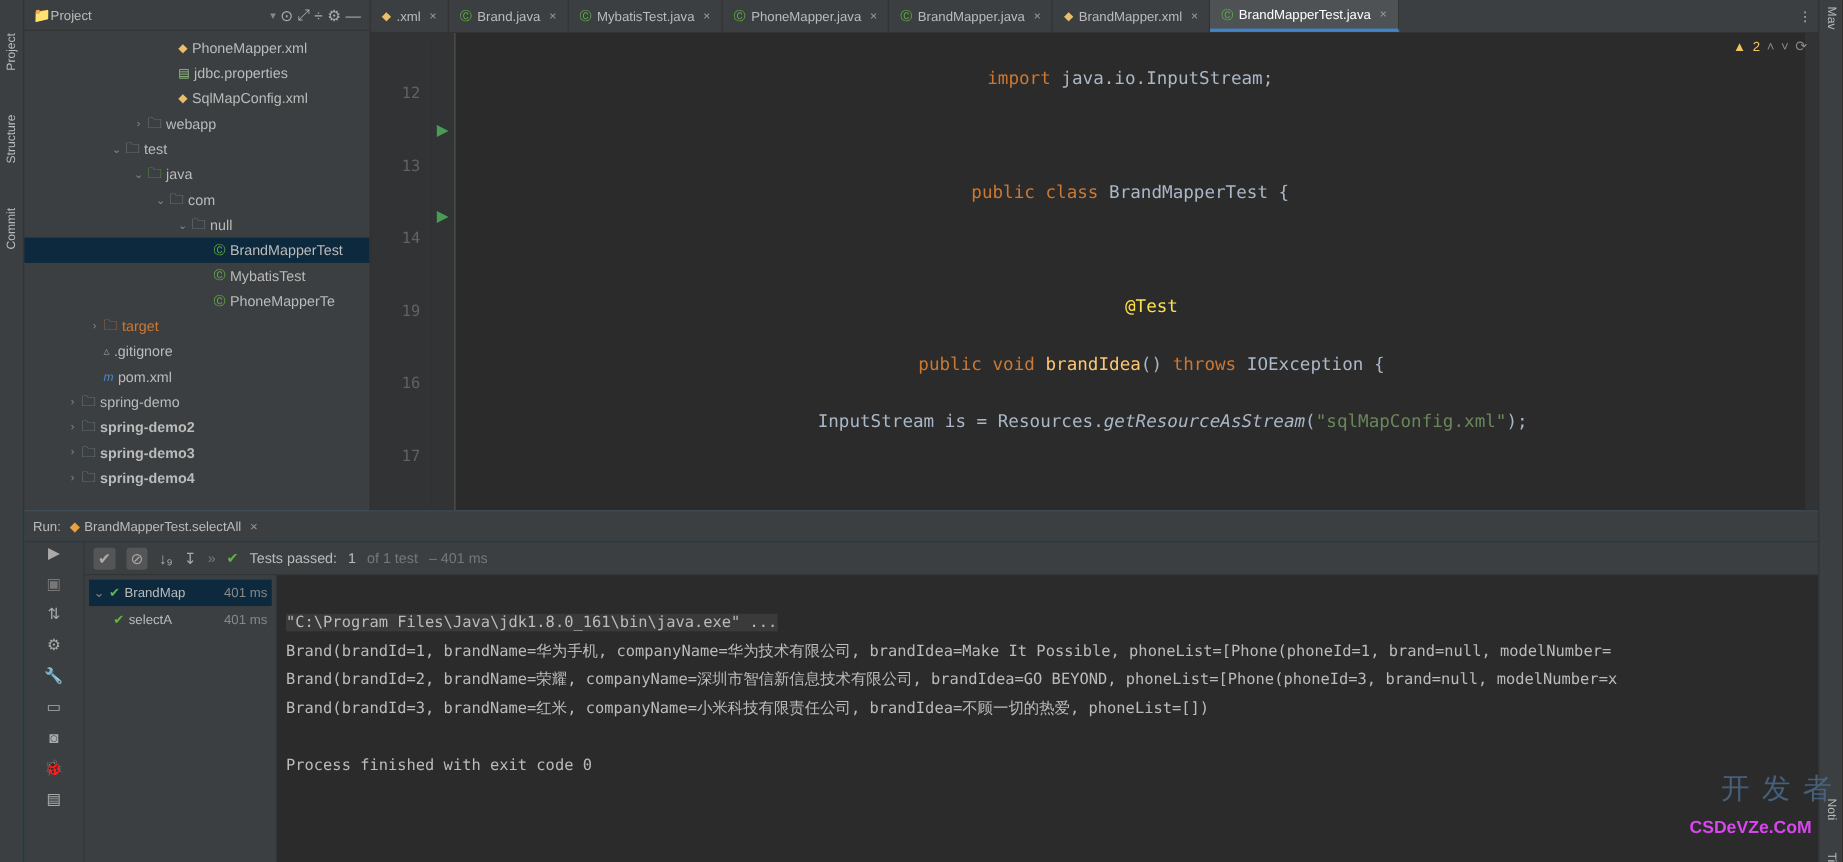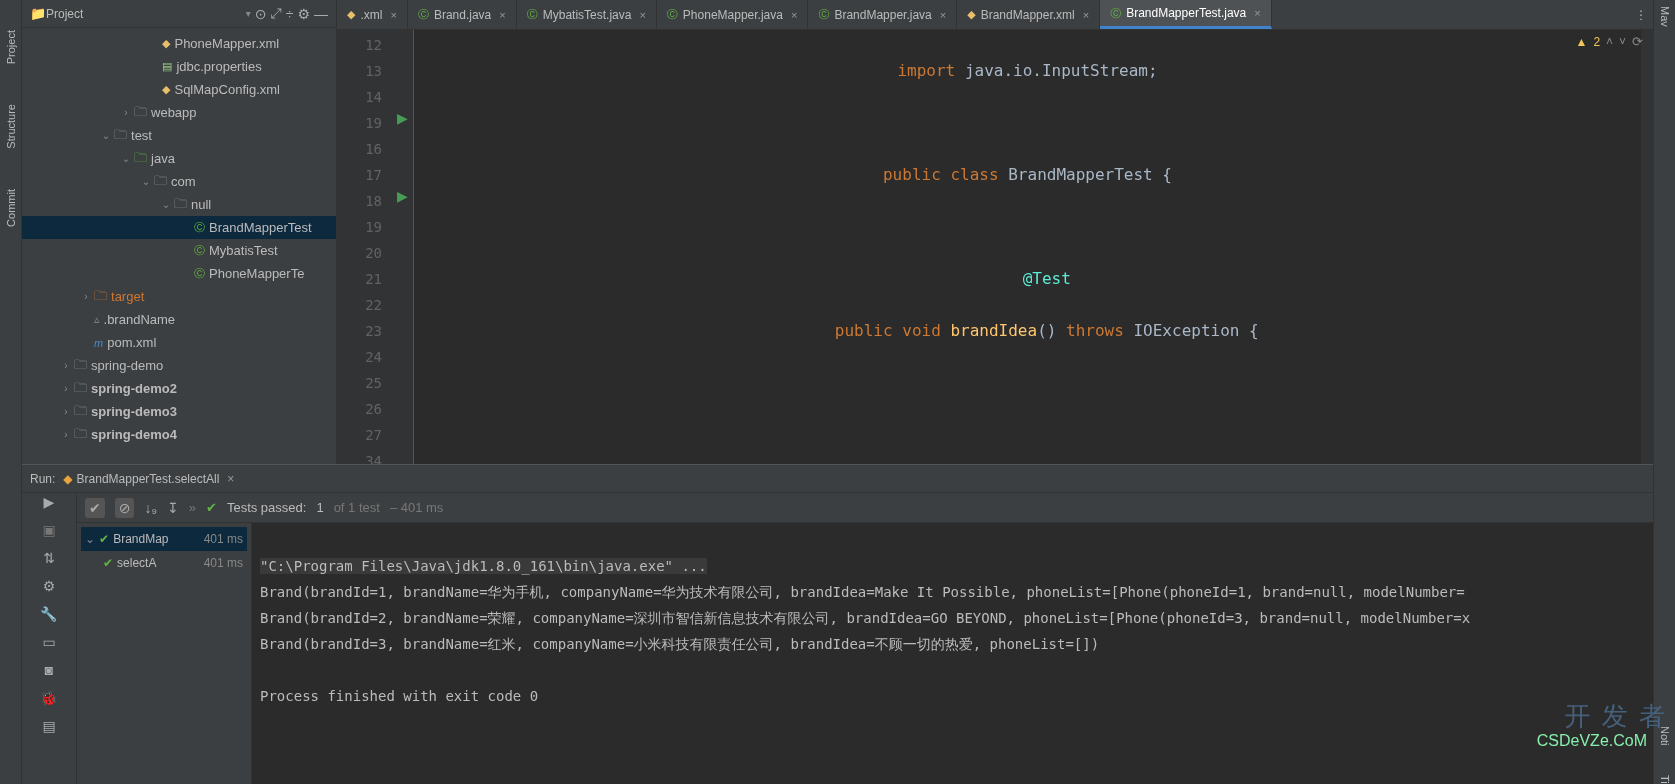--- a/index.html
+++ b/index.html
@@ -89,21 +89,21 @@
 .gutter {
   width: 55px;
   background: #313335;
   text-align: right;
   padding: 2px 10px 2px 0;
   color: #606366;
   font-family: "Consolas", monospace;
   font-size: 14px;
   line-height: 26px;
 }
-.gutter .ln { height: 26px; }
+.gutter .ln { height: 26px; margin-top: 40px; }
 .gutter-extra {
   width: 22px;
   background: #313335;
   border-right: 1px solid #555;
   padding-top: 2px;
 }
 .gutter-extra .mark { height: 26px; text-align: center; color: #499c54; font-size: 14px; }
 .code {
   flex: 1;
   padding: 2px 8px;
@@ -111,21 +111,21 @@
   font-size: 16px;
   line-height: 26px;
   color: #a9b7c6;
   white-space: pre;
   overflow: hidden;
   text-align: center;
 }
 .code .line { height: 26px; }
 .kw { color: #cc7832; }
 .str { color: #6a8759; }
-.ann { color: #5eead4; }
+.ann { color: #fde047; }
 .mtd { font-style: italic; color: #a9b7c6; }
 .inspect { position: absolute; top: 4px; right: 10px; color: #f2c55c; font-size: 12px; display: flex; align-items: center; gap: 6px; }
 .inspect .chev { color: #888; cursor: pointer; }
 .bottom-panel {
   height: 320px;
   background: #0c4a6e;
   border-top: 1px solid #555;
   display: flex;
   flex-direction: column;
 }
@@ -202,24 +202,25 @@
   bottom: 50px;
   font-size: 26px;
   color: #4a6a8a;
   font-family: "Microsoft YaHei", sans-serif;
   opacity: 0.85;
   letter-spacing: 2px;
 }
 .watermark2 {
   position: absolute;
   right: 28px;
-  bottom: 34px;
+  bottom: 22px;
   font-size: 16px;
-  color: #86efac;
+  color: #d946ef;
   font-family: "Arial", sans-serif;
+  font-weight: bold;
 }
 .icon { display: inline-flex; width: 16px; height: 16px; align-items: center; justify-content: center; }
 .green-check { color: #62b543; }
 .orange-play { color: #499c54; }
 .btn-icon { color: #aaa; cursor: pointer; font-size: 14px; }
 .test-pass-label { color: #bbbbbb; }
 .test-pass-count { color: #bbbbbb; }
 .test-pass-dim { color: #777; }
 </style>
 </head>
@@ -298,21 +299,21 @@
               <span class="file-icon java-icon">Ⓒ</span>
               <span>PhoneMapperTe</span>
             </div>
           <div class="node" style="padding-left:56px">
               <span class="arrow">›</span>
               <span class="folder-icon excluded">🗀</span>
               <span class="excluded">target</span>
             </div>
           <div class="node" style="padding-left:72px">
               <span class="file-icon" style="color:#888">▵</span>
-              <span>.brandName</span>
+              <span>.gitignore</span>
             </div>
           <div class="node" style="padding-left:72px">
               <span class="file-icon" style="color:#4a88c7;font-style:italic">m</span>
               <span>pom.xml</span>
             </div>
           <div class="node" style="padding-left:36px">
               <span class="arrow">›</span>
               <span class="folder-icon blue">🗀</span>
               <span>spring-demo</span>
             </div>
@@ -414,20 +415,21 @@
               <div class="mark"></div>
               <div class="mark"></div>
           </div>
           <div class="code">
 <div class="line"><span class="kw">import</span> java.io.InputStream;</div>
 <div class="line"></div>
 <div class="line"><span class="kw">public</span> <span class="kw">class</span> <span>BrandMapperTest {</span></div>
 <div class="line"></div>
 <div class="line">    <span class="ann">@Test</span></div>
 <div class="line">    <span class="kw">public</span> <span class="kw">void</span> <span style="color:#ffc66d">brandIdea</span><span>()</span> <span class="kw">throws</span> <span>IOException {</span></div>
+<div class="line">        <span>InputStream is = Resources.</span><span class="mtd">getResourceAsStream</span><span>(</span><span class="str">"sqlMapConfig.xml"</span><span>);</span></div>
 
 
 
 
 
 
 
 
 
           </div>

